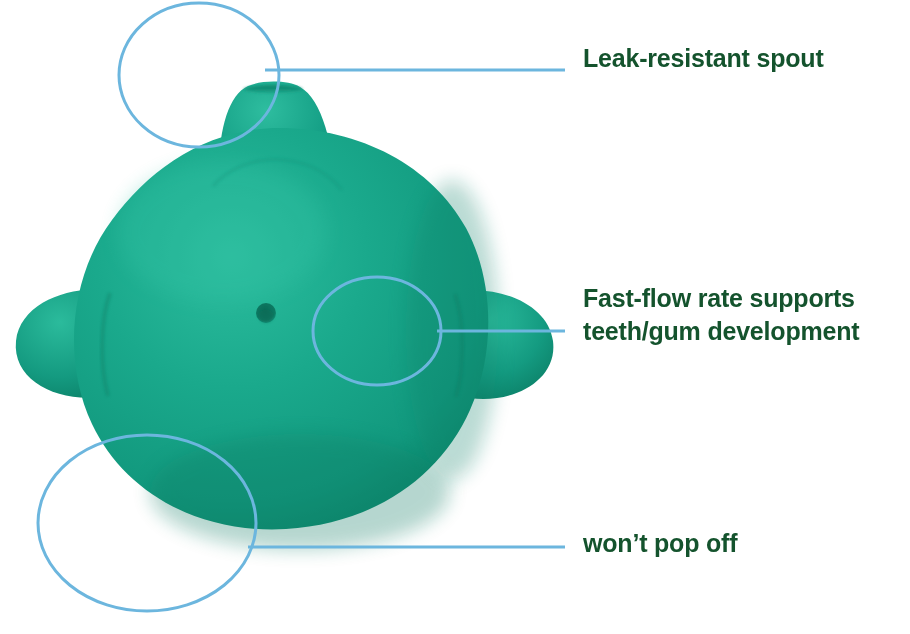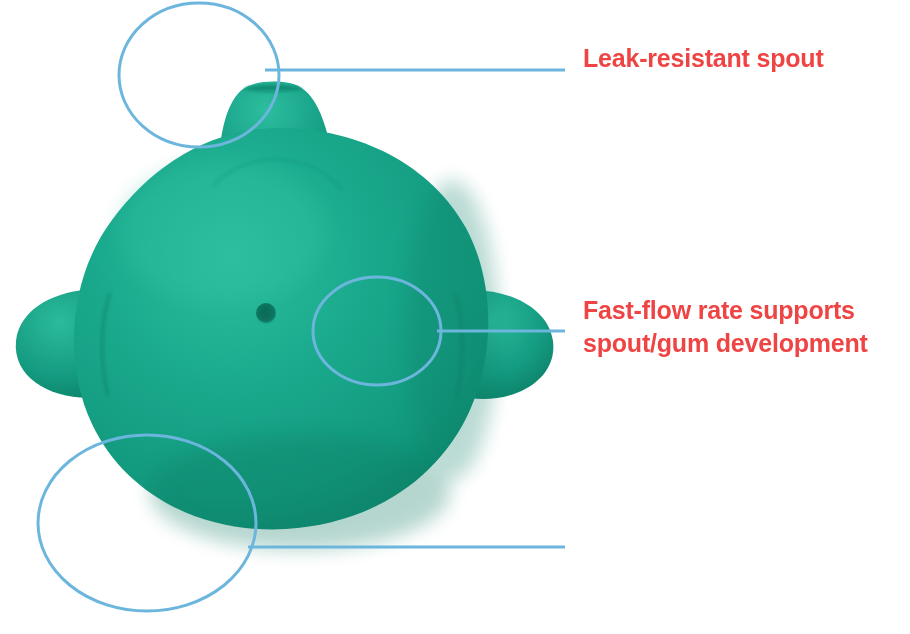--- a/index.html
+++ b/index.html
@@ -20,33 +20,33 @@
   }
   #art {
     position: absolute;
     left: 0;
     top: 0;
     width: 910px;
     height: 634px;
   }
   .callout-text {
     position: absolute;
-    color: #ef4444;
+    color: #14532d;
     font-family: "Liberation Sans", sans-serif;
     font-weight: bold;
     font-size: 25px;
     line-height: 1.33;
     letter-spacing: -0.2px;
     white-space: nowrap;
   }
   .callout-text .ln {
     display: block;
   }
   #callout-text-1 { left: 583px; top: 42px; }
-  #callout-text-2 { left: 583px; top: 294px; }
+  #callout-text-2 { left: 583px; top: 282px; }
   #callout-text-3 { left: 583px; top: 527px; }
 </style>
 </head>
 <body>
 
 <div id="stage">
 
   <svg id="art" viewBox="0 0 910 634" xmlns="http://www.w3.org/2000/svg">
 
     <defs>
@@ -151,19 +151,20 @@
       </g>
     </g>
   </svg>
 
   <div class="callout-text" id="callout-text-1">
     <span class="ln">Leak-resistant spout</span>
   </div>
 
   <div class="callout-text" id="callout-text-2">
     <span class="ln">Fast-flow rate supports</span>
-    <span class="ln">spout/gum development</span>
+    <span class="ln">teeth/gum development</span>
   </div>
 
   <div class="callout-text" id="callout-text-3">
+    <span class="ln">won’t pop off</span>
   </div>
 
 </div>
 
 </body></html>

